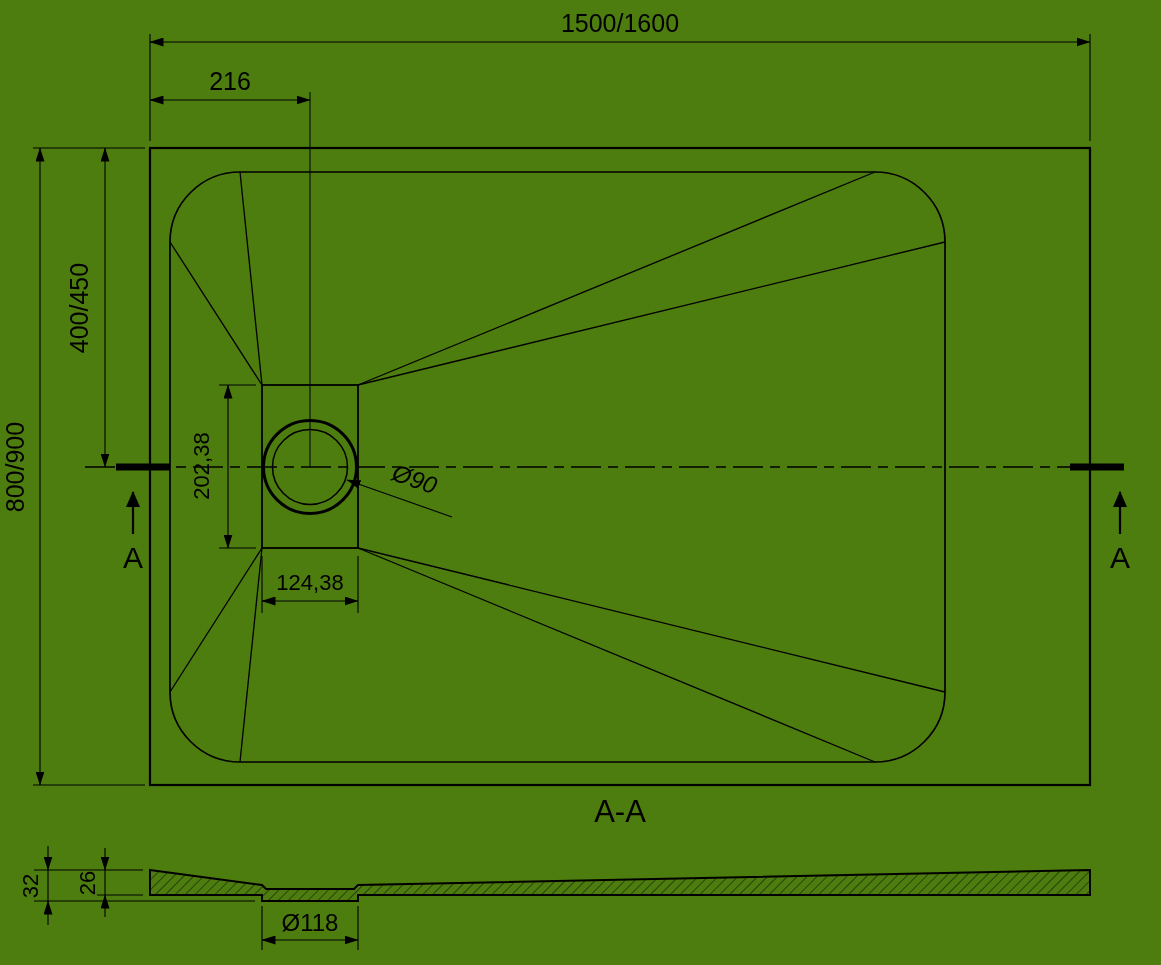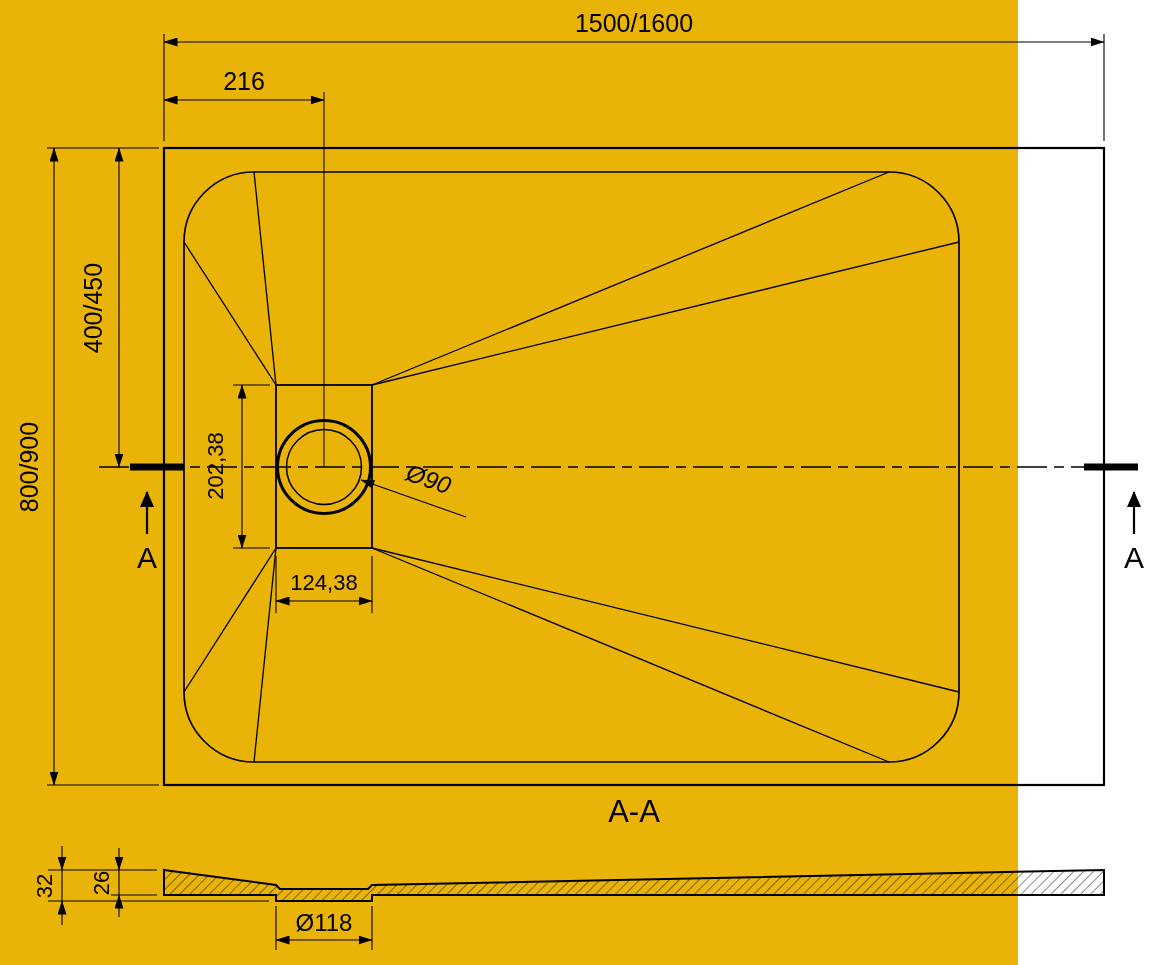--- a/index.html
+++ b/index.html
@@ -1,16 +1,16 @@
 <!DOCTYPE html>
 <html><head>
 <meta charset="utf-8">
 <style>
   html,body{margin:0;padding:0;background:#ffffff;}
-  .stage{width:1004px;height:965px;position:relative;background:#eab308;padding-left:14px;}
+  .stage{width:1161px;height:965px;position:relative;background:#4d7c0f;}
   svg{display:block;}
   svg text{
     font-family:"Liberation Sans","DejaVu Sans",sans-serif;
     fill:#000;
     stroke:none;
   }
   .geo{stroke:#000;fill:none;}
   .dim line{stroke:#000;stroke-width:1.1;fill:none;}
   .t25{font-size:25px;}
   .t22{font-size:22px;}

